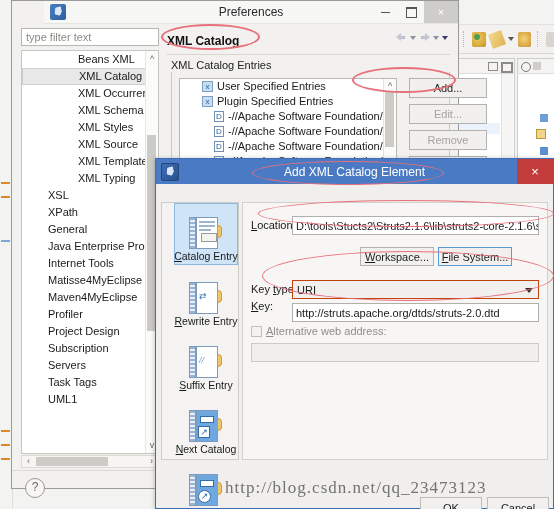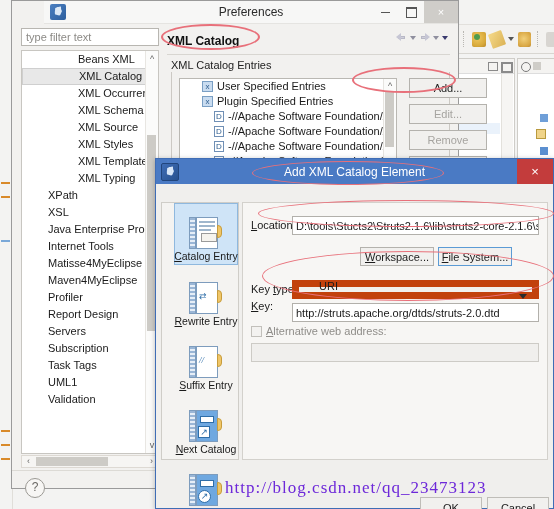--- a/index.html
+++ b/index.html
@@ -198,37 +198,37 @@
   }
   .lbl { position:absolute; font-size:11px; color:#1a1a1a; }
   .lbl u { text-decoration:underline; }
   .inp {
     position:absolute; background:#ffffff; border:1px solid #b2b0ab; box-sizing:border-box;
     font-size:11px; color:#1a1a1a; display:flex; align-items:center; padding-left:3px;
     white-space:nowrap; overflow:hidden;
   }
   .inp.disabled { background:#f0efed; border-color:#cdcbc6; }
   .sel-box {
-    position:absolute; background:#f1f0ee; border:7px solid #c2410c; box-sizing:border-box;
-    font-size:11px; color:#1a1a1a; display:flex; align-items:flex-end; padding-left:20px;
+    position:absolute; background:#f1f0ee; border:1px solid #c2410c; box-sizing:border-box;
+    font-size:11px; color:#1a1a1a; display:flex; align-items:center; padding-left:4px;
   }
   .sel-box .dd { position:absolute; right:5px; top:7px; width:0;height:0;
     border-left:4px solid transparent;border-right:4px solid transparent;border-top:5px solid #2b2b2b; }
   .btn-ws { position:absolute; left:117px; top:44px; width:74px; height:19px; }
   .btn-fs { position:absolute; left:195px; top:44px; width:74px; height:19px; border-color:#5b9bd5;text-align:center; }
   .chk { position:absolute; left:8px; top:123px; width:11px; height:11px; background:#f3f2f0; border:1px solid #c2c0bb; box-sizing:border-box; }
 
   .ok-btn { position:absolute; left:264px; top:313px; width:62px; height:22px; }
   .cancel-btn { position:absolute; left:331px; top:313px; width:62px; height:22px; }
   .ok-btn, .cancel-btn { background:#f1f0ee; border:1px solid #bfbdb8; box-sizing:border-box; display:flex; align-items:center; justify-content:center; font-size:11px; }
 
   
   .watermark {
     position:absolute; left:225px; top:478px; width:329px; height:22px;
-    color:#6d28d9; font-size:17px; font-family:"Liberation Serif", serif;
+    color:#737373; font-size:17px; font-family:"Liberation Serif", serif;
     letter-spacing:1px; white-space:nowrap; pointer-events:none;
   }
 
   
   .ell { position:absolute; border:2px solid #e8707a; border-radius:50%; pointer-events:none; background:transparent; }
   .ell.thin { border-width:1.5px; }
 </style>
 </head>
 <body>
 
@@ -297,37 +297,37 @@
     <div class="prefs-body">
 
       <div class="filter-box">type filter text</div>
 
       <div class="tree">
         <div id="tree-rows">
             <div class="tree-row ind1">Beans XML</div>
             <div class="tree-row sel ind1">XML Catalog</div>
             <div class="tree-row ind1">XML Occurrences</div>
             <div class="tree-row ind1">XML Schema</div>
+            <div class="tree-row ind1">XML Styles</div>
             <div class="tree-row ind1">XML Source</div>
-            <div class="tree-row ind1">XML Styles</div>
             <div class="tree-row ind1">XML Templates</div>
             <div class="tree-row ind1">XML Typing</div>
+            <div class="tree-row ind0">XSL</div>
             <div class="tree-row ind0">XPath</div>
-            <div class="tree-row ind0">XSL</div>
+            <div class="tree-row ind0">General</div>
             <div class="tree-row ind0">Java Enterprise Pro</div>
             <div class="tree-row ind0">Internet Tools</div>
             <div class="tree-row ind0">Matisse4MyEclipse</div>
             <div class="tree-row ind0">Maven4MyEclipse</div>
             <div class="tree-row ind0">Profiler</div>
-            <div class="tree-row ind0">Report Design</div>
+            <div class="tree-row ind0">Project Design</div>
+            <div class="tree-row ind0">Subscription</div>
             <div class="tree-row ind0">Servers</div>
-            <div class="tree-row ind0">Subscription</div>
             <div class="tree-row ind0">Task Tags</div>
             <div class="tree-row ind0">UML1</div>
-            <div class="tree-row ind0">Validation</div>
           </div>
         <div class="tree-vscroll">
           <div class="tv-arrow" style="top:2px;">^</div>
           <div class="tv-thumb"></div>
           <div class="tv-arrow" style="bottom:2px;">v</div>
         </div>
       </div>
 
       <div class="tree-hscroll">
         <div class="th-a" style="left:0;">‹</div>

